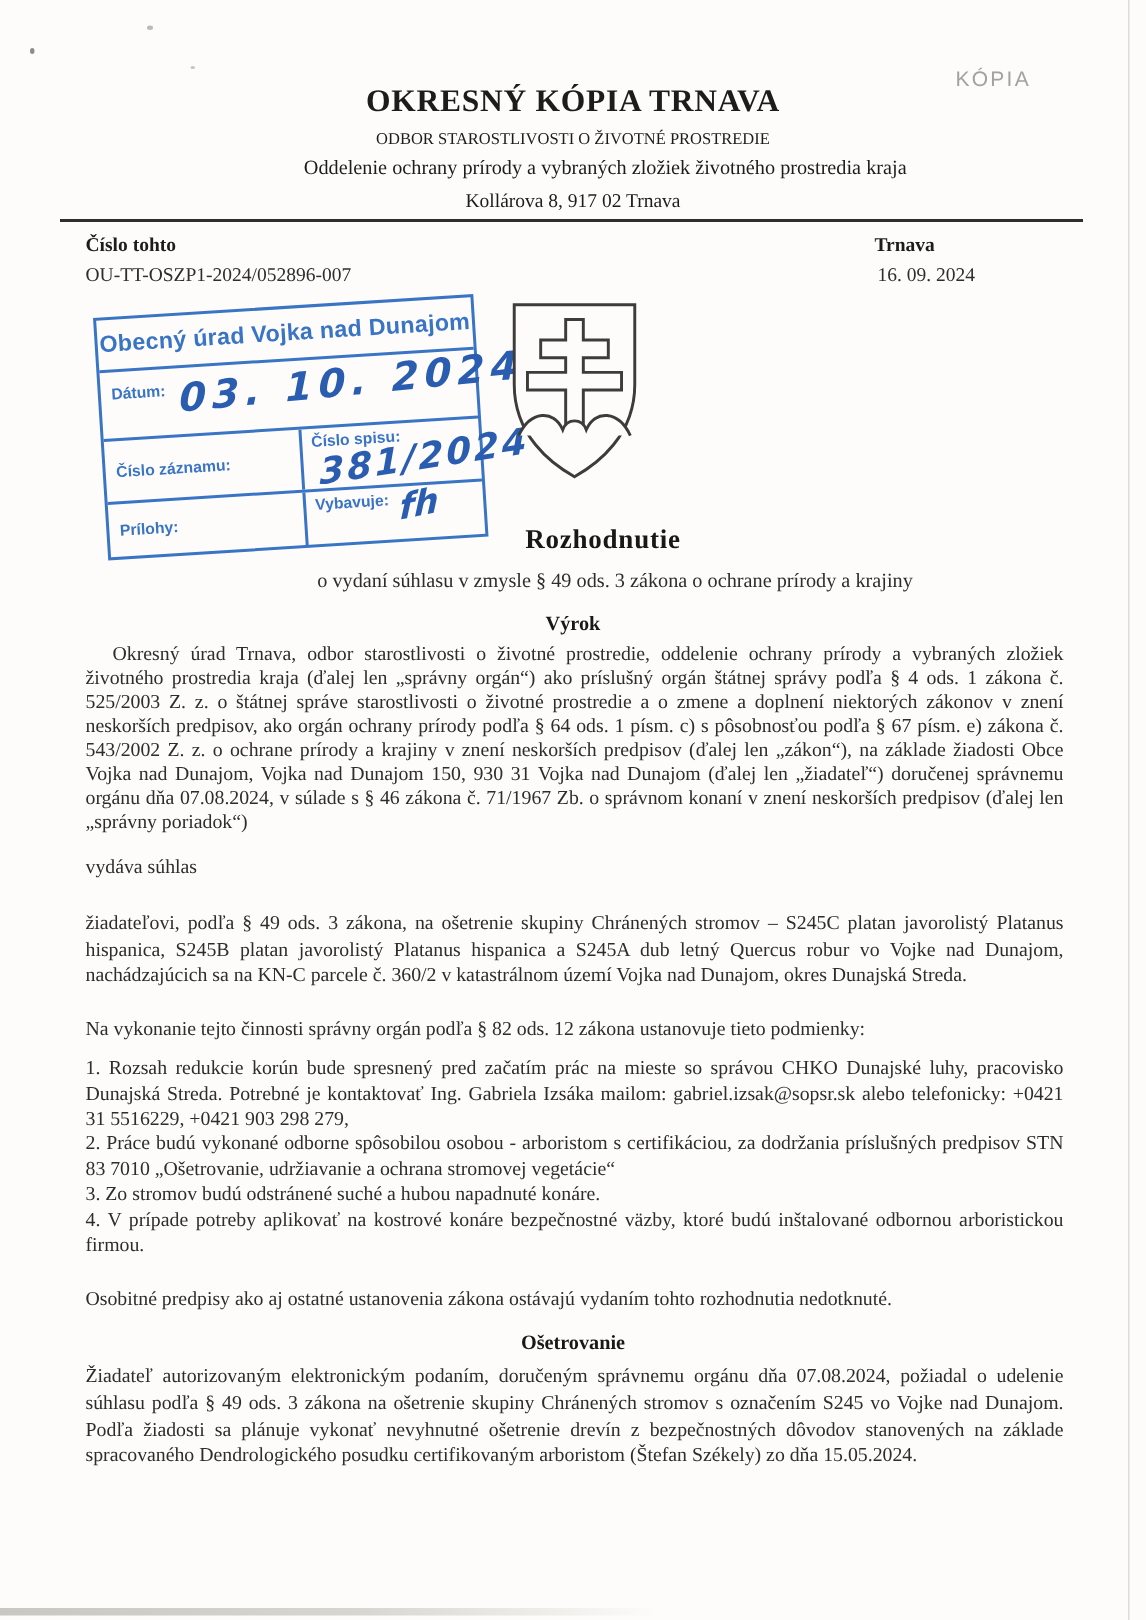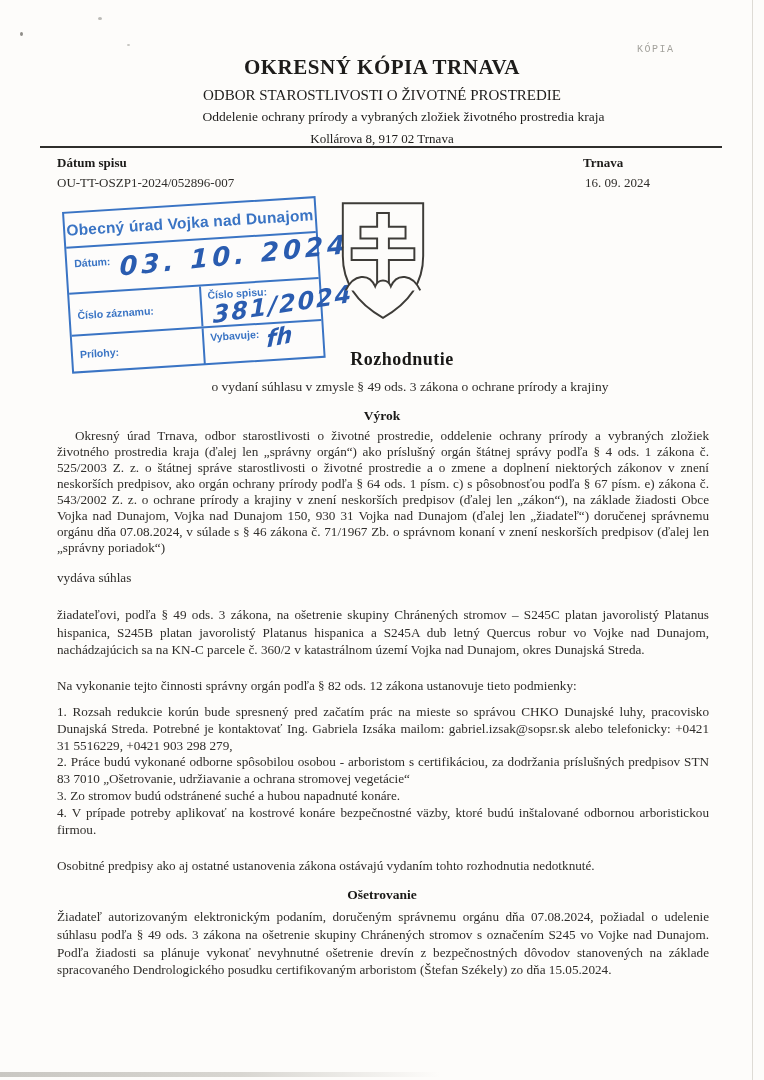--- a/index.html
+++ b/index.html
@@ -19,27 +19,27 @@
   .edge-right{position:absolute;top:0;left:752px;width:1px;height:1080px;background:#dedbd5;}
   .edge-bottom{position:absolute;left:0;top:1072px;width:440px;height:5px;
     background:linear-gradient(to right,#c9c7c2 0%,#d8d6d1 55%,rgba(216,214,209,0) 100%);}
   .speck{position:absolute;background:#8f8d88;border-radius:50%;}
   .speck.s1{left:20px;top:32px;width:3px;height:4px;}
   .speck.s2{left:98px;top:17px;width:4px;height:3px;opacity:.6;}
   .speck.s3{left:127px;top:44px;width:3px;height:2px;opacity:.5;}
 
   .kopia{
     position:absolute;left:637px;top:44px;
-    font-family:Liberation Mono, monospace;
-    font-size:10px;letter-spacing:1.5px;color:#a3a29c;
+    font-family:Liberation Sans, sans-serif;
+    font-size:14px;letter-spacing:1.5px;color:#a3a29c;
   }
 
   .header-block{position:absolute;left:0;top:55px;width:764px;text-align:center;color:#1d1c1a;}
   .office{font-size:21px;font-weight:bold;letter-spacing:.5px;margin:0 0 7px 0;}
-  .dept{font-size:15px;margin:0 0 5px 0;}
+  .dept{font-size:11px;margin:0 0 5px 0;}
   .division{font-size:13.5px;margin:0 0 6px 0;padding-left:43px;}
   .address{font-size:13px;margin:0;}
   .rule{position:absolute;left:40px;top:146px;width:682px;height:2px;background:#2f2e2c;}
 
   .meta-label{position:absolute;font-size:13px;font-weight:bold;color:#1d1c1a;}
   .meta-value{position:absolute;font-size:13px;color:#2f2d2a;}
   .m-file-label{left:57px;top:155px;}
   .m-file-value{left:57px;top:175px;}
   .m-place{left:583px;top:155px;}
   .m-date{left:585px;top:175px;}
@@ -117,21 +117,21 @@
   <div class="kopia">KÓPIA</div>
 
   <div class="header-block">
     <p class="office">OKRESNÝ KÓPIA TRNAVA</p>
     <p class="dept">ODBOR STAROSTLIVOSTI O ŽIVOTNÉ PROSTREDIE</p>
     <p class="division">Oddelenie ochrany prírody a vybraných zložiek životného prostredia kraja</p>
     <p class="address">Kollárova 8, 917 02  Trnava</p>
   </div>
   <div class="rule"></div>
 
-  <div class="meta-label m-file-label">Dátum spisu</div>
+  <div class="meta-label m-file-label">Číslo tohto</div>
   <div class="meta-value m-file-value">OU-TT-OSZP1-2024/052896-007</div>
   <div class="meta-label m-place">Trnava</div>
   <div class="meta-value m-date">16. 09. 2024</div>
 
   <div class="stamp">
     <div class="stamp-row-title">
       <span class="stamp-title">Obecný úrad Vojka nad Dunajom</span>
     </div>
     <div class="stamp-row-date">
       <span class="stamp-label lbl-datum">Dátum:</span>

